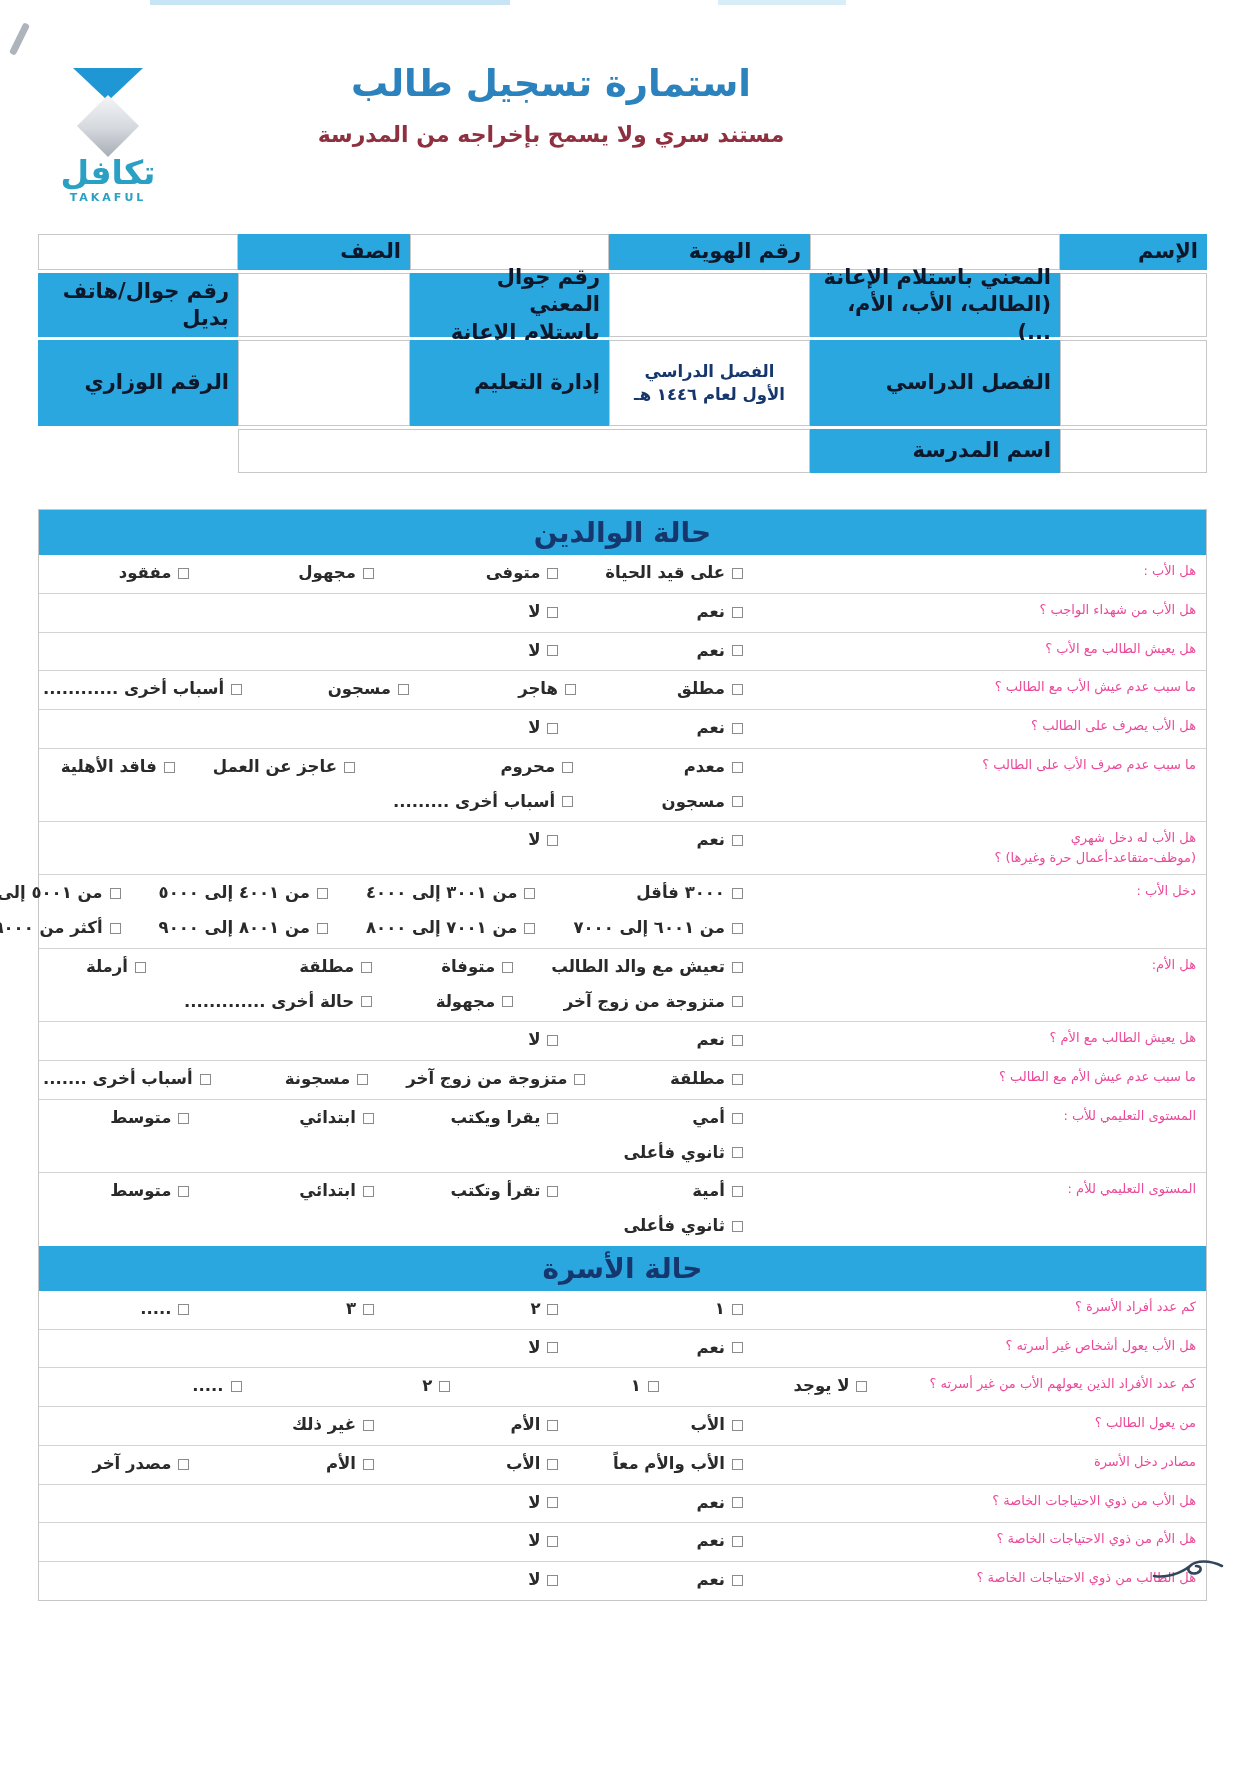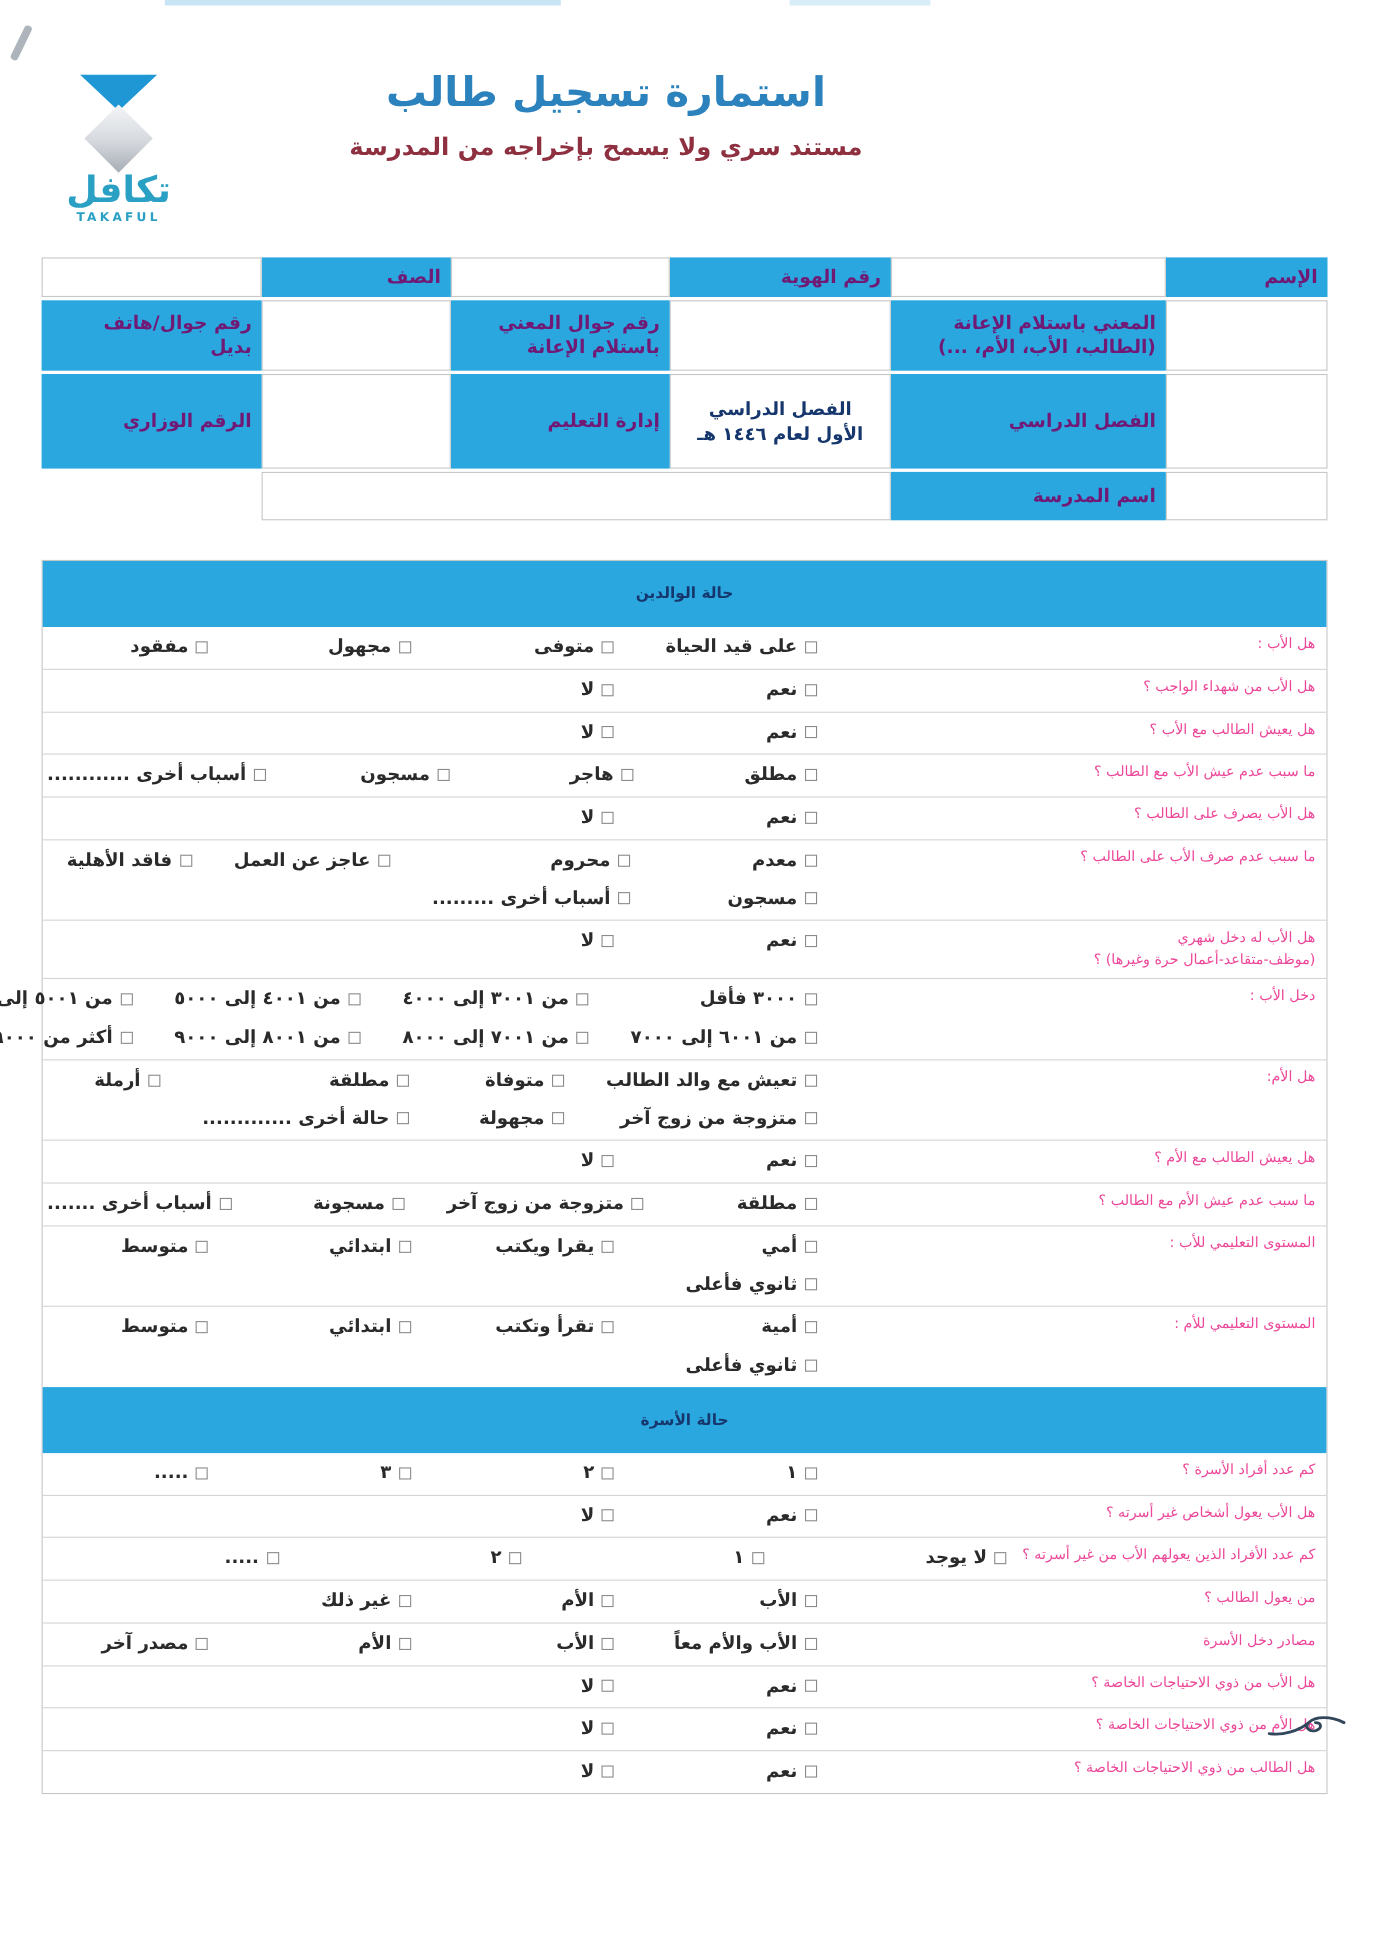--- a/index.html
+++ b/index.html
@@ -27,37 +27,37 @@
   .titles{position:absolute;left:278px;top:62px;width:470px;text-align:center;direction:rtl;}
   .titles h1{margin:0;font-size:37px;font-weight:bold;color:#2b82bd;}
   .titles h2{margin:17px 0 15px;font-size:22px;font-weight:bold;color:#8e3040;}
 
   
   .info{display:grid;direction:rtl;
     grid-template-columns:147px 250px 201px 199px 172px 1fr;
     grid-template-rows:36px 64px 86px 44px;
     row-gap:3px;}
   .cell{box-sizing:border-box;font-weight:bold;}
-  .lbl{background:#2ba7e0;color:#701a75;display:flex;align-items:center;justify-content:flex-start;
-    padding:2px 9px;font-size:17px;line-height:1.3;white-space:pre-line;text-align:right;}
+  .lbl{background:#2ba7e0;color:#0f172a;display:flex;align-items:center;justify-content:flex-start;
+    padding:2px 9px;font-size:21px;line-height:1.3;white-space:pre-line;text-align:right;}
   .val{background:#fff;border:1px solid #c7c7c7;color:#16376d;display:flex;align-items:center;justify-content:center;
     text-align:center;white-space:pre-line;font-size:16.5px;line-height:1.4;}
 
   
   #sections{margin-top:36px;border:1px solid #c6c6c6;direction:rtl;background:#fff;}
-  .secbar{background:#2ba7e0;color:#16376d;text-align:center;font-weight:bold;font-size:14px;padding:22px 0;}
+  .secbar{background:#2ba7e0;color:#16376d;text-align:center;font-weight:bold;font-size:28px;padding:6px 0;}
   .row{display:flex;align-items:flex-start;border-top:1px solid #d4d4d4;padding:6px 10px 7px 4px;}
   .secbar + .row{border-top:none;}
   .q{flex:0 0 36%;box-sizing:border-box;font-size:13px;font-weight:normal;color:#ec4899;line-height:1.5;
      white-space:pre-line;padding-left:4px;}
   .opts{flex:1;display:grid;grid-template-columns:repeat(4,1fr);row-gap:10px;direction:rtl;align-content:start;}
   .opt{display:flex;align-items:center;gap:7px;padding-right:38px;font-size:16.5px;font-weight:bold;
      color:#2a2a2a;line-height:1.5;white-space:nowrap;}
   .box{flex:0 0 auto;width:9px;height:9px;border:1.6px solid #8b8b8b;background:#fff;}
-  .row.wide .q{flex:0 0 auto;white-space:nowrap;}
+  .row.wide .q{flex:0 0 auto;white-space:nowrap;margin-left:48px;}
   .row.wide .opt{padding-right:10px;}
 
   .sig{position:absolute;left:1150px;top:1556px;}
 </style>
 </head>
 <body>
 
 <div class="page">
 
   <div class="art art1"></div>

